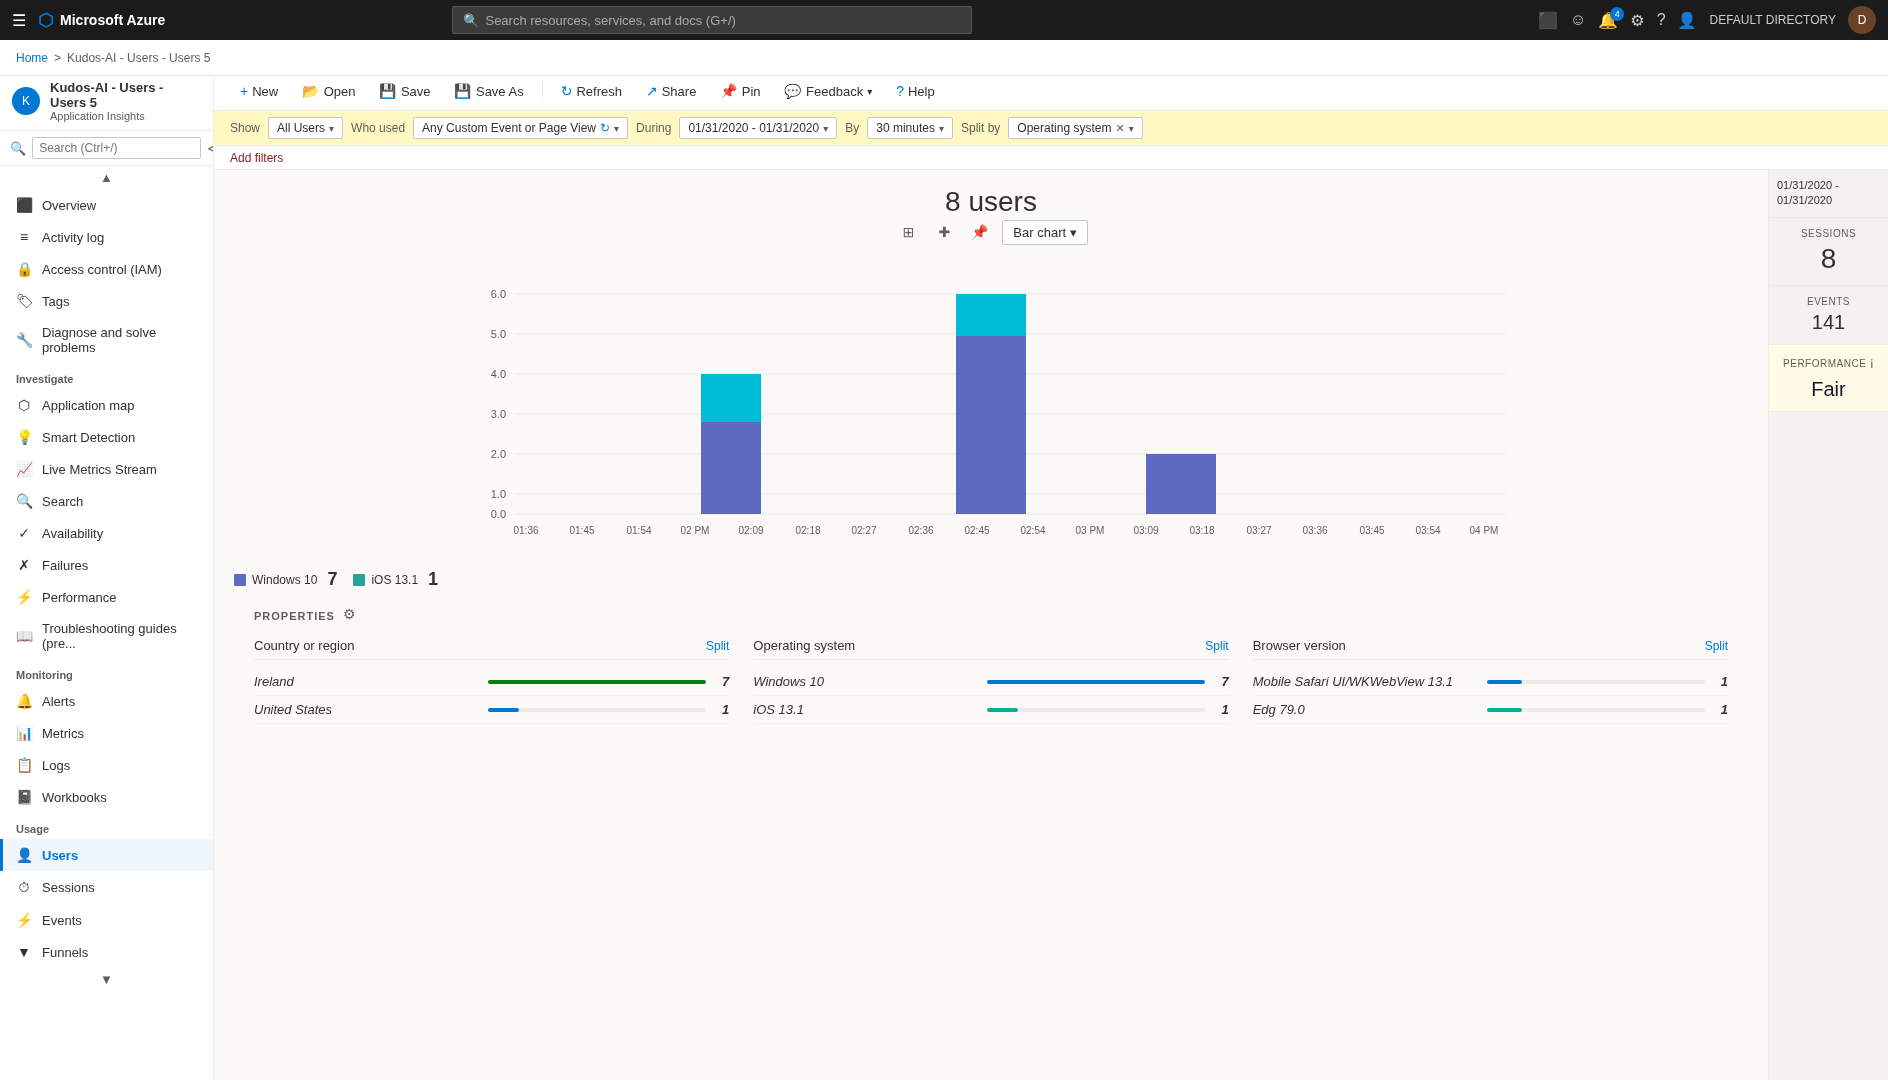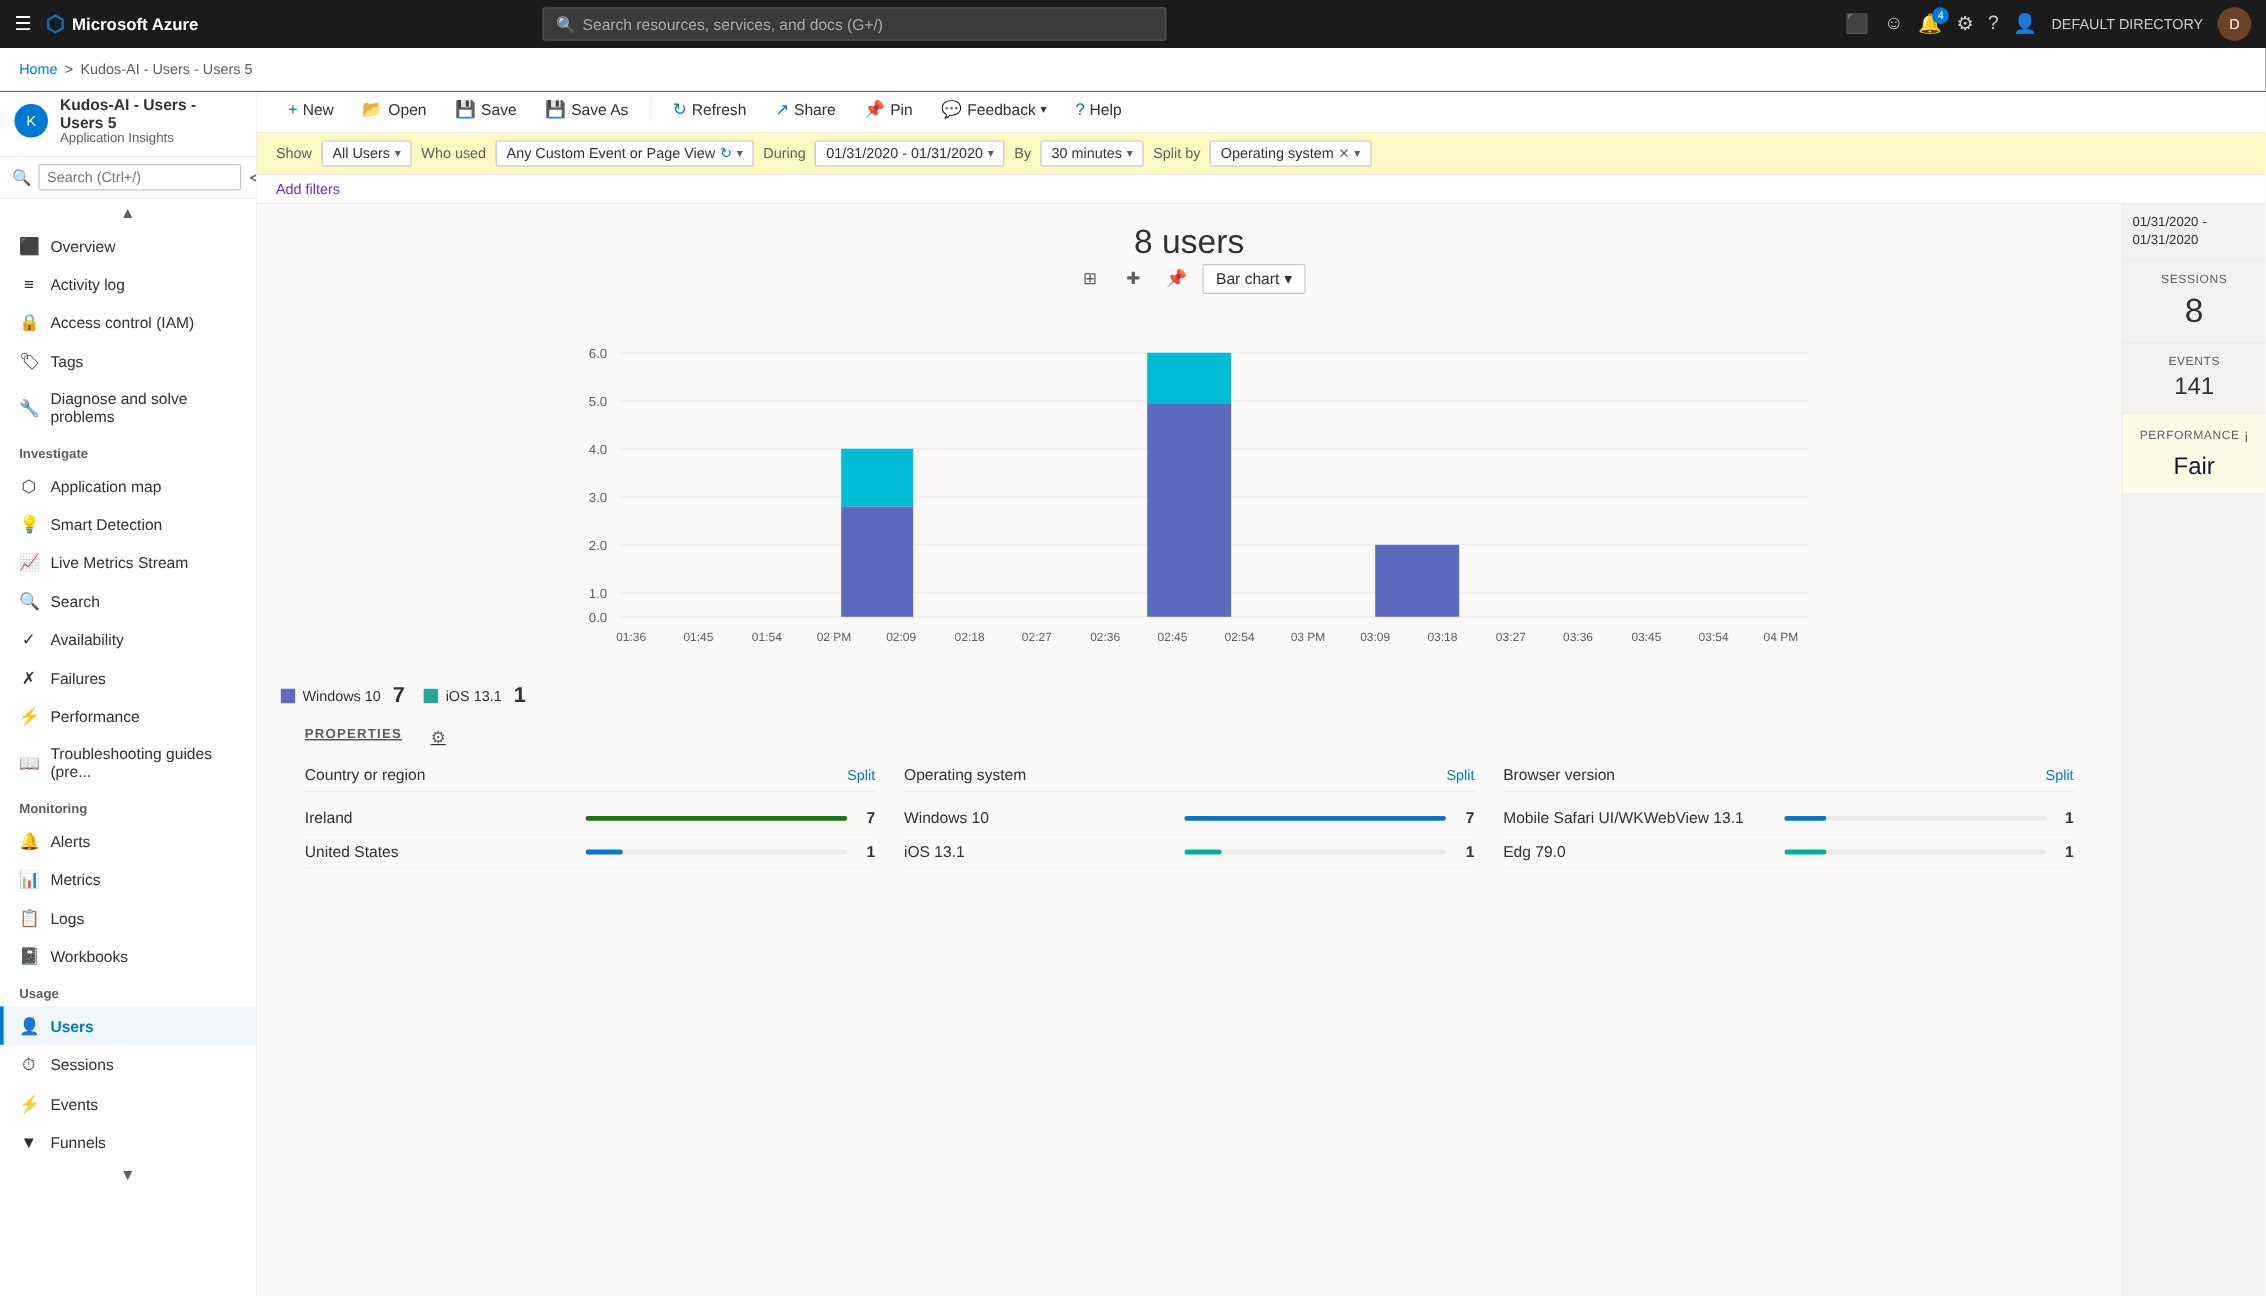--- a/index.html
+++ b/index.html
@@ -104,21 +104,21 @@
       background: #fef9c3; border-bottom: 1px solid #edebe9;
       display: flex; align-items: center; padding: 6px 16px; gap: 8px; flex-wrap: wrap; flex-shrink: 0;
     }
     .filter-label { font-size: 12px; color: #605e5c; }
     .filter-select {
       display: flex; align-items: center; gap: 4px; border: 1px solid #c8c6c4; border-radius: 2px;
       padding: 3px 8px; background: #fff; cursor: pointer; font-size: 12px; color: #323130; white-space: nowrap;
     }
     .filter-select .chevron { color: #605e5c; font-size: 10px; }
     .filter-select .refresh-icon { color: #0078d4; }
-    .add-filters { color: #6d28d9; font-size: 12px; cursor: pointer; padding: 4px 0; text-decoration: none; }
+    .add-filters { color: #7f1d1d; font-size: 12px; cursor: pointer; padding: 4px 0; text-decoration: none; }
     .chart-header {
       display: flex; align-items: center; justify-content: space-between; margin-bottom: 28px; flex-direction: column;
     }
     .users-count { font-size: 28px; font-weight: 300; color: #323130; }
     .chart-controls { display: flex; align-items: center; gap: 8px; }
     .chart-icon-btn {
       width: 28px; height: 28px; display: flex; align-items: center; justify-content: center;
       border: none; background: none; cursor: pointer; color: #605e5c; font-size: 14px; border-radius: 2px;
     }
     .chart-type-btn {
@@ -151,35 +151,35 @@
     .metric-card .metric-value { font-size: 28px; font-weight: 300; color: #323130; margin-top: 4px; }
     .perf-card {
       padding: 10px 8px; background: #fffbe6; border-bottom: 1px solid #edebe9; text-align: center;
     }
     .perf-card .perf-label { font-size: 10px; color: #605e5c; text-transform: uppercase; letter-spacing: 0.5px; display: flex; align-items: center; justify-content: center; gap: 4px; }
     .perf-card .perf-value { font-size: 20px; font-weight: 400; color: #0f172a; margin-top: 6px; }
 
     
     .properties-section { padding: 16px 20px; }
     .properties-header {
-      display: flex; align-items: flex-start; gap: 24px; margin-bottom: 16px; text-decoration: underline;
+      display: flex; align-items: flex-end; gap: 8px; margin-bottom: 16px;
     }
     .properties-title { font-size: 11px; font-weight: 700; color: #605e5c; text-transform: uppercase; letter-spacing: 1px; }
     .props-gear { color: #605e5c; cursor: pointer; font-size: 14px; }
 
     .props-grid { display: grid; grid-template-columns: 1fr 1fr 1fr; gap: 24px; }
     .prop-col {}
     .prop-col-header {
       display: flex; align-items: center; justify-content: space-between; margin-bottom: 8px; border-bottom: 1px solid #edebe9; padding-bottom: 6px;
     }
     .prop-col-title { font-size: 13px; color: #323130; }
     .prop-split-btn { color: #0078d4; font-size: 12px; cursor: pointer; text-decoration: none; }
 
     .prop-row {
-      display: flex; align-items: center; justify-content: space-between; padding: 6px 0; border-bottom: 1px solid #f3f2f1; gap: 8px;
+      display: flex; align-items: center; justify-content: space-between; padding: 6px 0; border-bottom: 1px solid #f3f2f1; gap: 8px; font-style: italic;
     }
     .prop-row .prop-name { font-size: 13px; color: #323130; flex: 1; }
     .prop-row .prop-count { font-size: 13px; color: #323130; font-weight: 600; flex-shrink: 0; }
     .prop-bar-wrap { flex: 1; height: 4px; background: #edebe9; border-radius: 2px; margin: 0 8px; }
     .prop-bar { height: 4px; border-radius: 2px; }
     .prop-bar.green { background: #107c10; }
     .prop-bar.blue { background: #0078d4; }
     .prop-bar.teal { background: #00b294; }
 
     

